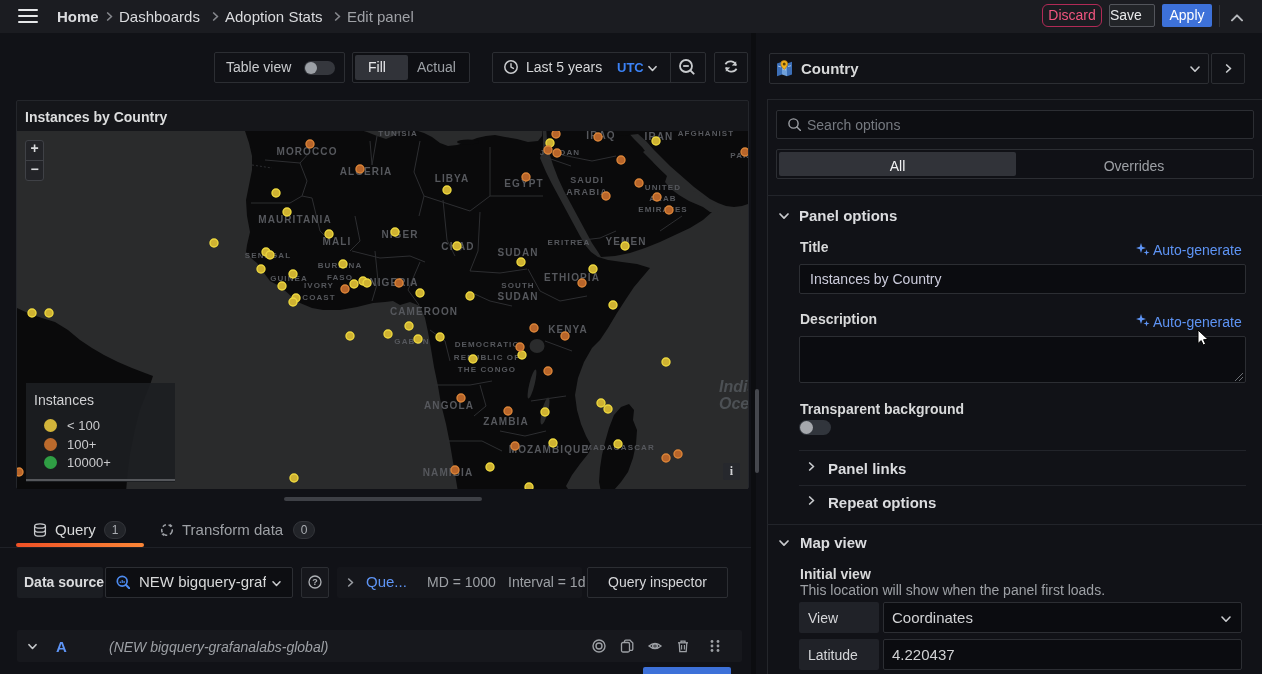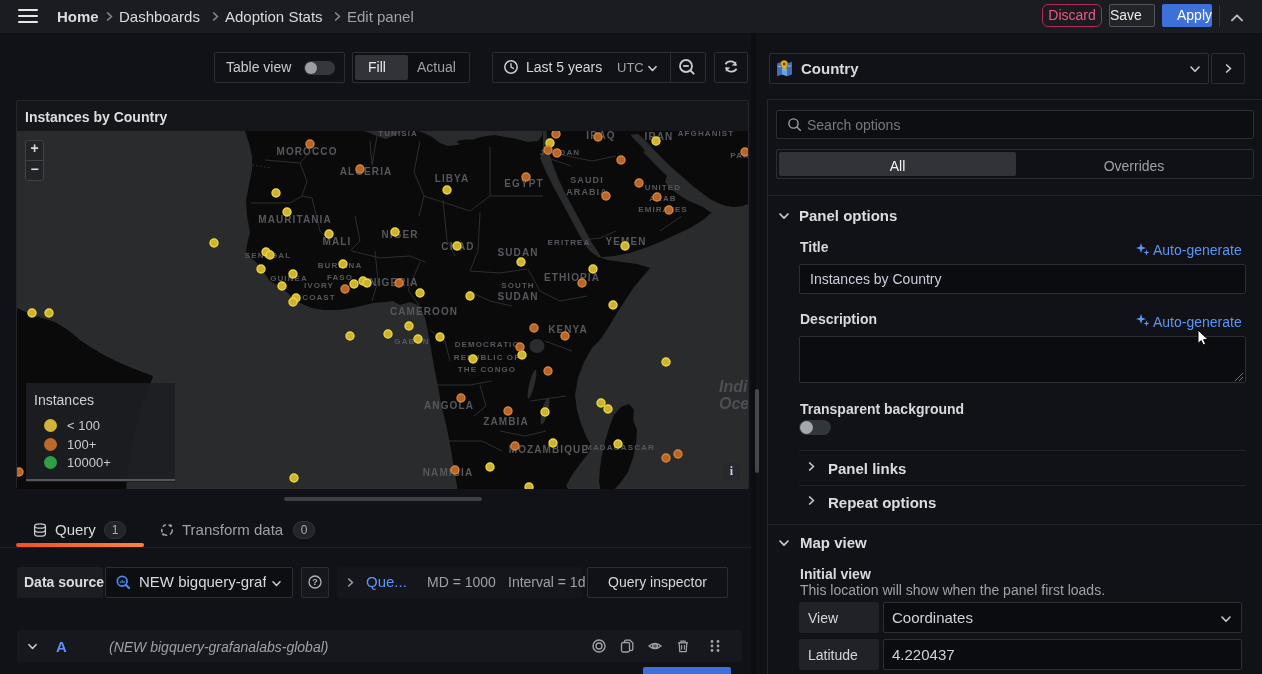--- a/index.html
+++ b/index.html
@@ -23,21 +23,21 @@
 <svg width="9" height="9" style="position:absolute;left:211px;top:12px" viewBox="0 0 9 9">
     <path d="M2.6999999999999997,1 L6.4799999999999995,4.5 L2.6999999999999997,8" fill="none" stroke="#85878c" stroke-width="1.7" stroke-linecap="round" stroke-linejoin="round"></path>
   </svg>
 <div class="abs" style="left:225px;top:8px;font-size:15px;font-weight:500;color:#dadbde;">Adoption Stats</div>
 <svg width="9" height="9" style="position:absolute;left:333px;top:12px" viewBox="0 0 9 9">
     <path d="M2.6999999999999997,1 L6.4799999999999995,4.5 L2.6999999999999997,8" fill="none" stroke="#85878c" stroke-width="1.7" stroke-linecap="round" stroke-linejoin="round"></path>
   </svg>
 <div class="abs" style="left:347px;top:8px;font-size:15px;font-weight:500;color:#9fa1a6;">Edit panel</div>
 <div class="abs" style="left:1042px;top:4px;width:60px;height:23px;border:1px solid #b12a56;border-radius:6px;color:#f2557f;font-size:14px;font-weight:500;text-align:center;line-height:21px;">Discard</div>
 <div class="abs" style="left:1109px;top:4px;width:46px;height:23px;background:#222428;border:1px solid #53555b;border-radius:2px;color:#e8e9ea;font-size:14px;font-weight:500;text-align:left;line-height:21px;">Save</div>
-<div class="abs" style="left:1162px;top:4px;width:50px;height:23px;background:#3d71d9;border-radius:2px;color:#fff;font-size:14px;font-weight:500;text-align:right;line-height:23px;">Apply</div>
+<div class="abs" style="left:1162px;top:4px;width:50px;height:23px;background:#3d71d9;border-radius:2px;color:#fff;font-size:14px;font-weight:500;text-align:center;line-height:23px;">Apply</div>
 <div class="abs" style="left:1219px;top:5px;width:1px;height:22px;background:#33353a;"></div>
 <svg width="12" height="12" style="position:absolute;left:1231px;top:12px" viewBox="0 0 12 12">
     <path d="M1,8.399999999999999 L6.0,3.3600000000000003 L11,8.399999999999999" fill="none" stroke="#b6b8bc" stroke-width="2" stroke-linecap="round" stroke-linejoin="round"></path>
   </svg>
 
 <div class="abs brd" style="left:214px;top:52px;width:131px;height:31px;"></div>
 <div class="abs" style="left:226px;top:59px;font-size:14px;color:#c9cbce;">Table view</div>
 <div class="abs" style="left:304px;top:61px;width:31px;height:14px;border-radius:8px;background:#35373d;">
  <div style="position:absolute;left:1px;top:1px;width:12px;height:12px;border-radius:50%;background:#9ca0a6;"></div>
 </div>
@@ -45,21 +45,21 @@
 <div class="abs" style="left:355px;top:55px;width:53px;height:25px;background:#313339;border-radius:2px;"></div>
 <div class="abs" style="left:368px;top:59px;font-size:14px;font-weight:500;color:#e6e7e9;">Fill</div>
 <div class="abs" style="left:417px;top:59px;font-size:14px;color:#9ca0a5;">Actual</div>
 <div class="abs brd" style="left:492px;top:52px;width:214px;height:31px;"></div>
 <div class="abs" style="left:670px;top:52px;width:1px;height:31px;background:#2c2e33;"></div>
 <svg width="14" height="14" viewBox="0 0 14 14" style="position:absolute;left:504px;top:60px">
     <circle cx="7" cy="7" r="6.2" fill="none" stroke="#c9cbce" stroke-width="1.5"></circle>
     <path d="M7,3.6 L7,7 L9.4,8.4" stroke="#c9cbce" stroke-width="1.4" fill="none" stroke-linecap="round"></path>
   </svg>
 <div class="abs" style="left:526px;top:59px;font-size:14px;font-weight:500;color:#d6d7d9;">Last 5 years</div>
-<div class="abs" style="left:617px;top:60px;font-size:13px;font-weight:normal;color:#a3a3a3;">UTC</div>
+<div class="abs" style="left:617px;top:60px;font-size:13px;font-weight:bold;color:#3b82f6;">UTC</div>
 <svg width="9" height="9" style="position:absolute;left:648px;top:64px" viewBox="0 0 9 9">
     <path d="M1,2.6999999999999997 L4.5,6.4799999999999995 L8,2.6999999999999997" fill="none" stroke="#c9cbce" stroke-width="1.6" stroke-linecap="round" stroke-linejoin="round"></path>
   </svg>
 <svg width="16" height="16" viewBox="0 0 16 16" style="position:absolute;left:679px;top:59px">
     <circle cx="7" cy="7" r="6" fill="none" stroke="#c9cbce" stroke-width="1.8"></circle>
     <line x1="4.2" y1="7" x2="9.8" y2="7" stroke="#c9cbce" stroke-width="1.8"></line>
     <line x1="11.4" y1="11.4" x2="14.6" y2="14.6" stroke="#c9cbce" stroke-width="2" stroke-linecap="round"></line>
   </svg>
 <div class="abs brd" style="left:714px;top:52px;width:34px;height:31px;"></div>
 <svg width="16" height="16" viewBox="0 0 16 16" style="position:absolute;left:723px;top:59px">

